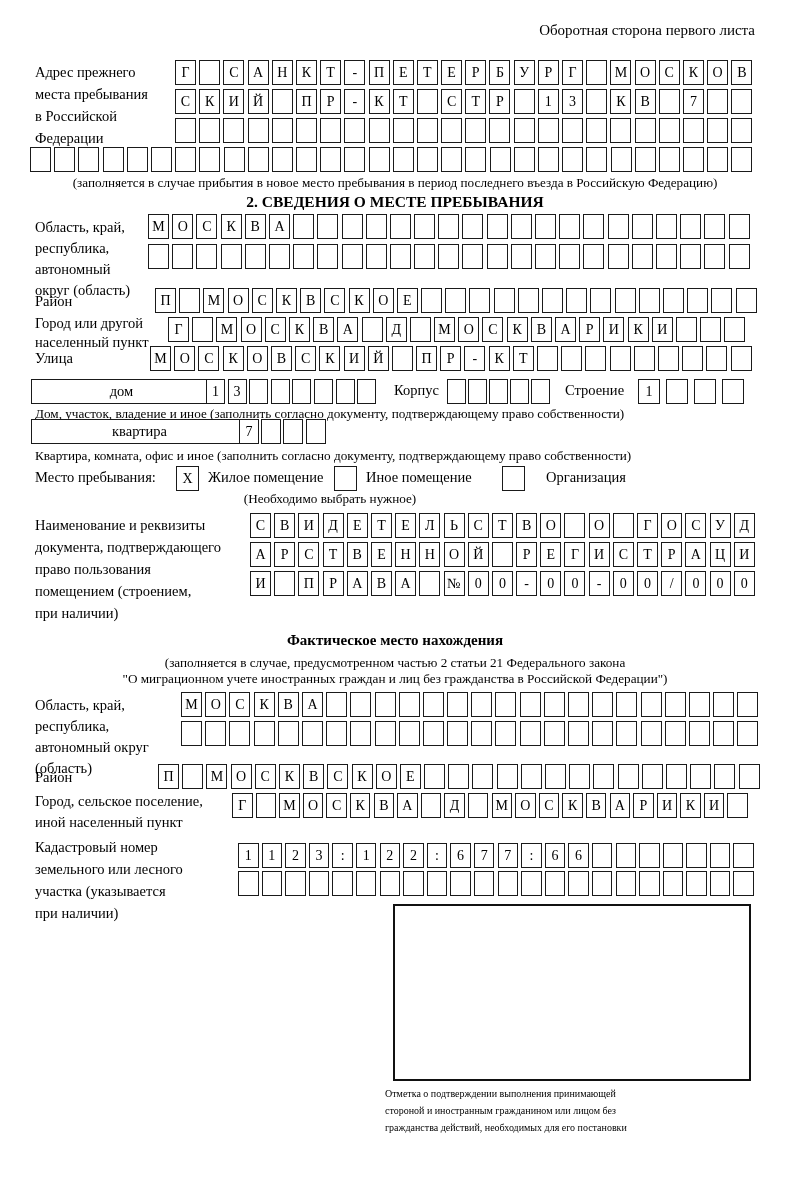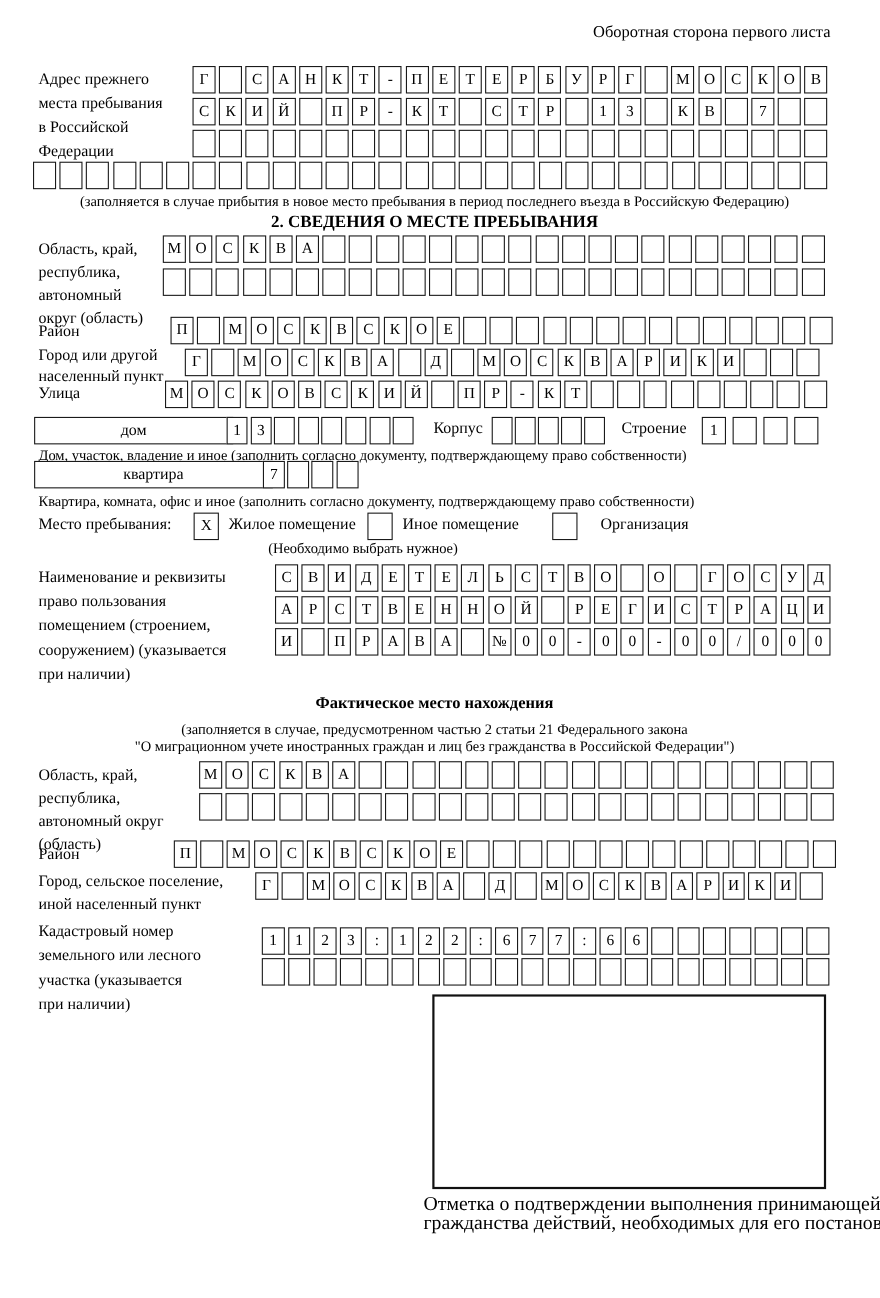--- a/index.html
+++ b/index.html
@@ -31,21 +31,21 @@
   .cells.apt{gap:2.2px}.cells.apt .cell{width:20px}
   .bigfield{
     box-sizing:border-box;border:1.6px solid #1a1a1a;height:25px;
     display:flex;align-items:center;justify-content:center;font-size:14.5px;background:#fff;
   }
   .checkbox{
     box-sizing:border-box;width:23px;height:25px;border:1.6px solid #1a1a1a;
     display:flex;align-items:center;justify-content:center;font-size:14px;background:#fff;
   }
   .stampbox{box-sizing:border-box;border:2px solid #111;background:#fff;}
-  .stampnote{font-size:18px;line-height:16.8px;text-align:left;}
+  .stampnote{font-size:10px;line-height:16.8px;text-align:left;}
 </style>
 </head>
 <body>
 
 <div class="abs title" style="right:45px;top:22px">Оборотная сторона первого листа</div>
 
 <div class="abs label lines lh22" style="left:35px;top:61px">
     <div>Адрес прежнего</div>
     <div>места пребывания</div>
     <div>в Российской</div>
@@ -356,23 +356,23 @@
 <div class="abs checkbox" style="left:176px;top:466px">X</div>
 <div class="abs label" style="left:208px;top:469px">Жилое помещение</div>
 <div class="abs checkbox" style="left:334px;top:466px"></div>
 <div class="abs label" style="left:366px;top:469px">Иное помещение</div>
 <div class="abs checkbox" style="left:502px;top:466px"></div>
 <div class="abs label" style="left:546px;top:469px">Организация</div>
 <div class="abs caption center" style="left:180px;top:491px;width:300px">(Необходимо выбрать нужное)</div>
 
 <div class="abs label lines lh22" style="left:35px;top:514px">
     <div>Наименование и реквизиты</div>
+    <div>документа, подтверждающего</div>
     <div>право пользования</div>
     <div>помещением (строением,</div>
-    <div>сооружением) (указывается</div>
     <div>при наличии)</div>
   </div>
 <div class="cells" style="left:250px;top:513px">
     <span class="cell">С</span>
     <span class="cell">В</span>
     <span class="cell">И</span>
     <span class="cell">Д</span>
     <span class="cell">Е</span>
     <span class="cell">Т</span>
     <span class="cell">Е</span>
@@ -612,14 +612,15 @@
     <span class="cell"></span>
     <span class="cell"></span>
     <span class="cell"></span>
     <span class="cell"></span>
     <span class="cell"></span>
   </div>
 
 <div class="abs stampbox" style="left:393px;top:904px;width:358px;height:177px"></div>
 <div class="abs stampnote lines" style="left:385px;top:1086px;width:375px">
     <div>Отметка о подтверждении выполнения принимающей</div>
+    <div>стороной и иностранным гражданином или лицом без</div>
     <div>гражданства действий, необходимых для его постановки</div>
   </div>
 
 </body></html>

